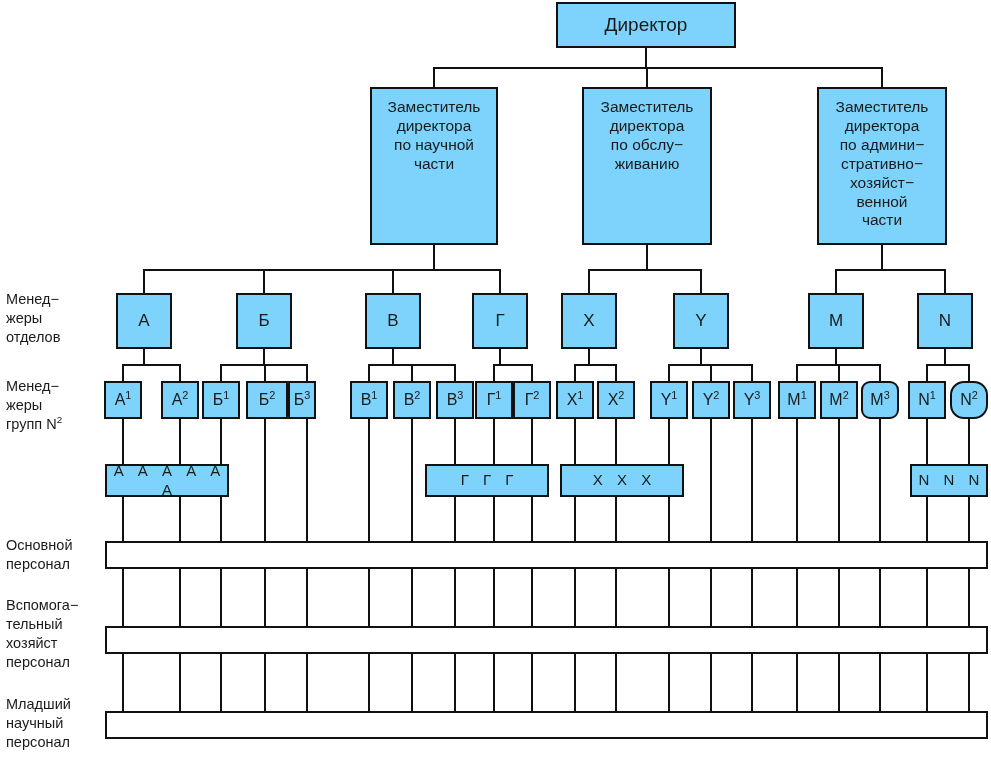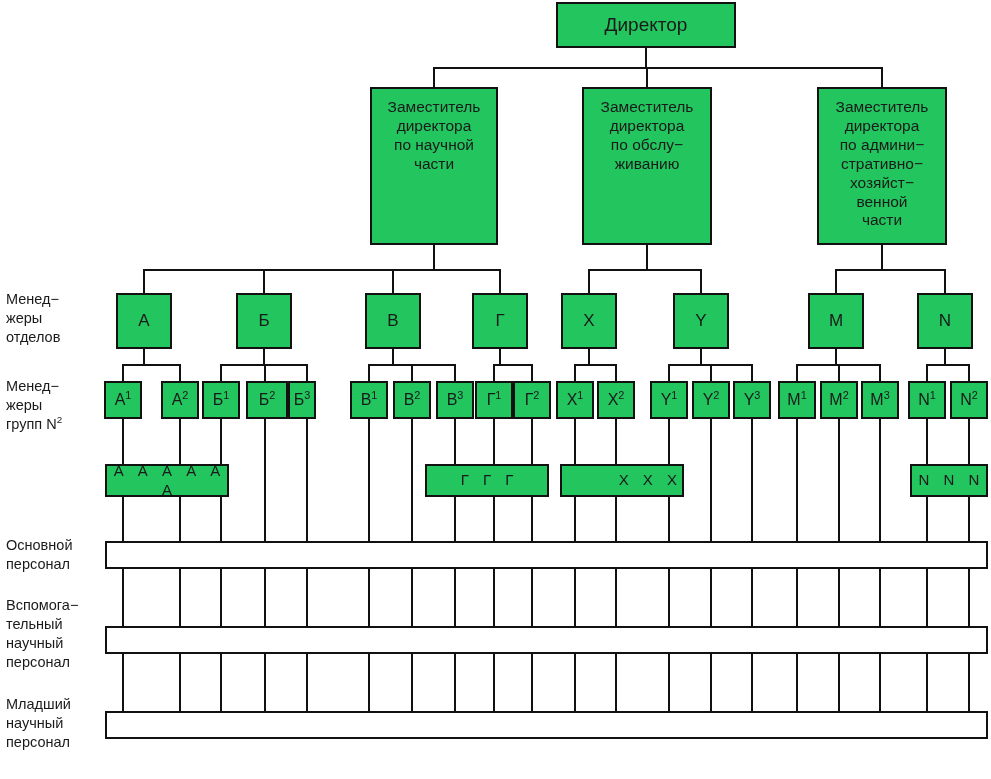--- a/index.html
+++ b/index.html
@@ -14,21 +14,21 @@
     position: relative;
     width: 991px;
     height: 779px;
     background: #ffffff;
     overflow: hidden;
   }
   .box {
     position: absolute;
     box-sizing: border-box;
     border: 2.5px solid #111111;
-    background: #22c55e;
+    background: #7dd3fc;
     display: flex;
     align-items: center;
     justify-content: center;
     text-align: center;
     line-height: 1.22;
     z-index: 3;
   }
   .box.top-title {
     font-size: 19px;
   }
@@ -225,27 +225,27 @@
     </div>
     <div class="box grp" style="left: 733px; top: 381px; width: 38px; height: 38px;">
       <span>Y<sup>3</sup></span>
     </div>
     <div class="box grp" style="left: 778px; top: 381px; width: 38px; height: 38px;">
       <span>М<sup>1</sup></span>
     </div>
     <div class="box grp" style="left: 820px; top: 381px; width: 38px; height: 38px;">
       <span>М<sup>2</sup></span>
     </div>
-    <div class="box grp" style="left: 861px; top: 381px; width: 38px; height: 38px;">
+    <div class="box grp" style="left: 861px; top: 381px; width: 38px; height: 38px; border-radius: 9px;">
       <span>М<sup>3</sup></span>
     </div>
     <div class="box grp" style="left: 908px; top: 381px; width: 38px; height: 38px;">
       <span>N<sup>1</sup></span>
     </div>
-    <div class="box grp" style="left: 950px; top: 381px; width: 38px; height: 38px;">
+    <div class="box grp" style="left: 950px; top: 381px; width: 38px; height: 38px; border-radius: 14px;">
       <span>N<sup>2</sup></span>
     </div>
     <div class="line vline" style="left: 121.75px; top: 419px; height: 292px;"></div>
     <div class="line vline" style="left: 178.75px; top: 419px; height: 292px;"></div>
     <div class="line vline" style="left: 219.75px; top: 419px; height: 292px;"></div>
     <div class="line vline" style="left: 263.75px; top: 419px; height: 292px;"></div>
     <div class="line vline" style="left: 305.75px; top: 419px; height: 292px;"></div>
     <div class="line vline" style="left: 367.75px; top: 419px; height: 292px;"></div>
     <div class="line vline" style="left: 410.75px; top: 419px; height: 292px;"></div>
     <div class="line vline" style="left: 453.75px; top: 419px; height: 292px;"></div>
@@ -260,37 +260,37 @@
     <div class="line vline" style="left: 837.75px; top: 419px; height: 292px;"></div>
     <div class="line vline" style="left: 878.75px; top: 419px; height: 292px;"></div>
     <div class="line vline" style="left: 925.75px; top: 419px; height: 292px;"></div>
     <div class="line vline" style="left: 967.75px; top: 419px; height: 292px;"></div>
     <div class="box lead" style="left: 425px; top: 464px; width: 124px; height: 33px;">
       <span style="white-space: pre-line;">Г Г Г</span>
     </div>
     <div class="box lead" style="left: 105px; top: 464px; width: 124px; height: 33px;">
       <span style="white-space: pre-line;">А А А А А А</span>
     </div>
-    <div class="box lead" style="left: 560px; top: 464px; width: 124px; height: 33px; justify-content: flex-end;">
+    <div class="box lead" style="left: 560px; top: 464px; width: 124px; height: 33px;">
       <span style="white-space: pre-line;">Х Х Х</span>
     </div>
     <div class="box lead" style="left: 910px; top: 464px; width: 78px; height: 33px;">
       <span style="white-space: pre-line;">N N N</span>
     </div>
     <div class="box bar" style="left: 105px; top: 541px; width: 883px; height: 28px;"></div>
     <div class="box bar" style="left: 105px; top: 626px; width: 883px; height: 28px;"></div>
     <div class="box bar" style="left: 105px; top: 711px; width: 883px; height: 28px;"></div>
     <div class="rowlabel" style="left: 6px; top: 290px;">Менед−
 жеры
 отделов</div>
     <div class="rowlabel" style="left: 6px; top: 377px;">Менед−
 жеры
 групп N<sup>2</sup></div>
     <div class="rowlabel" style="left: 6px; top: 536px;">Основной
 персонал</div>
     <div class="rowlabel" style="left: 6px; top: 596px;">Вспомога−
 тельный
-научный
+хозяйст
 персонал</div>
     <div class="rowlabel" style="left: 6px; top: 695px;">Младший
 научный
 персонал</div>
   </div>
 
 </body></html>

